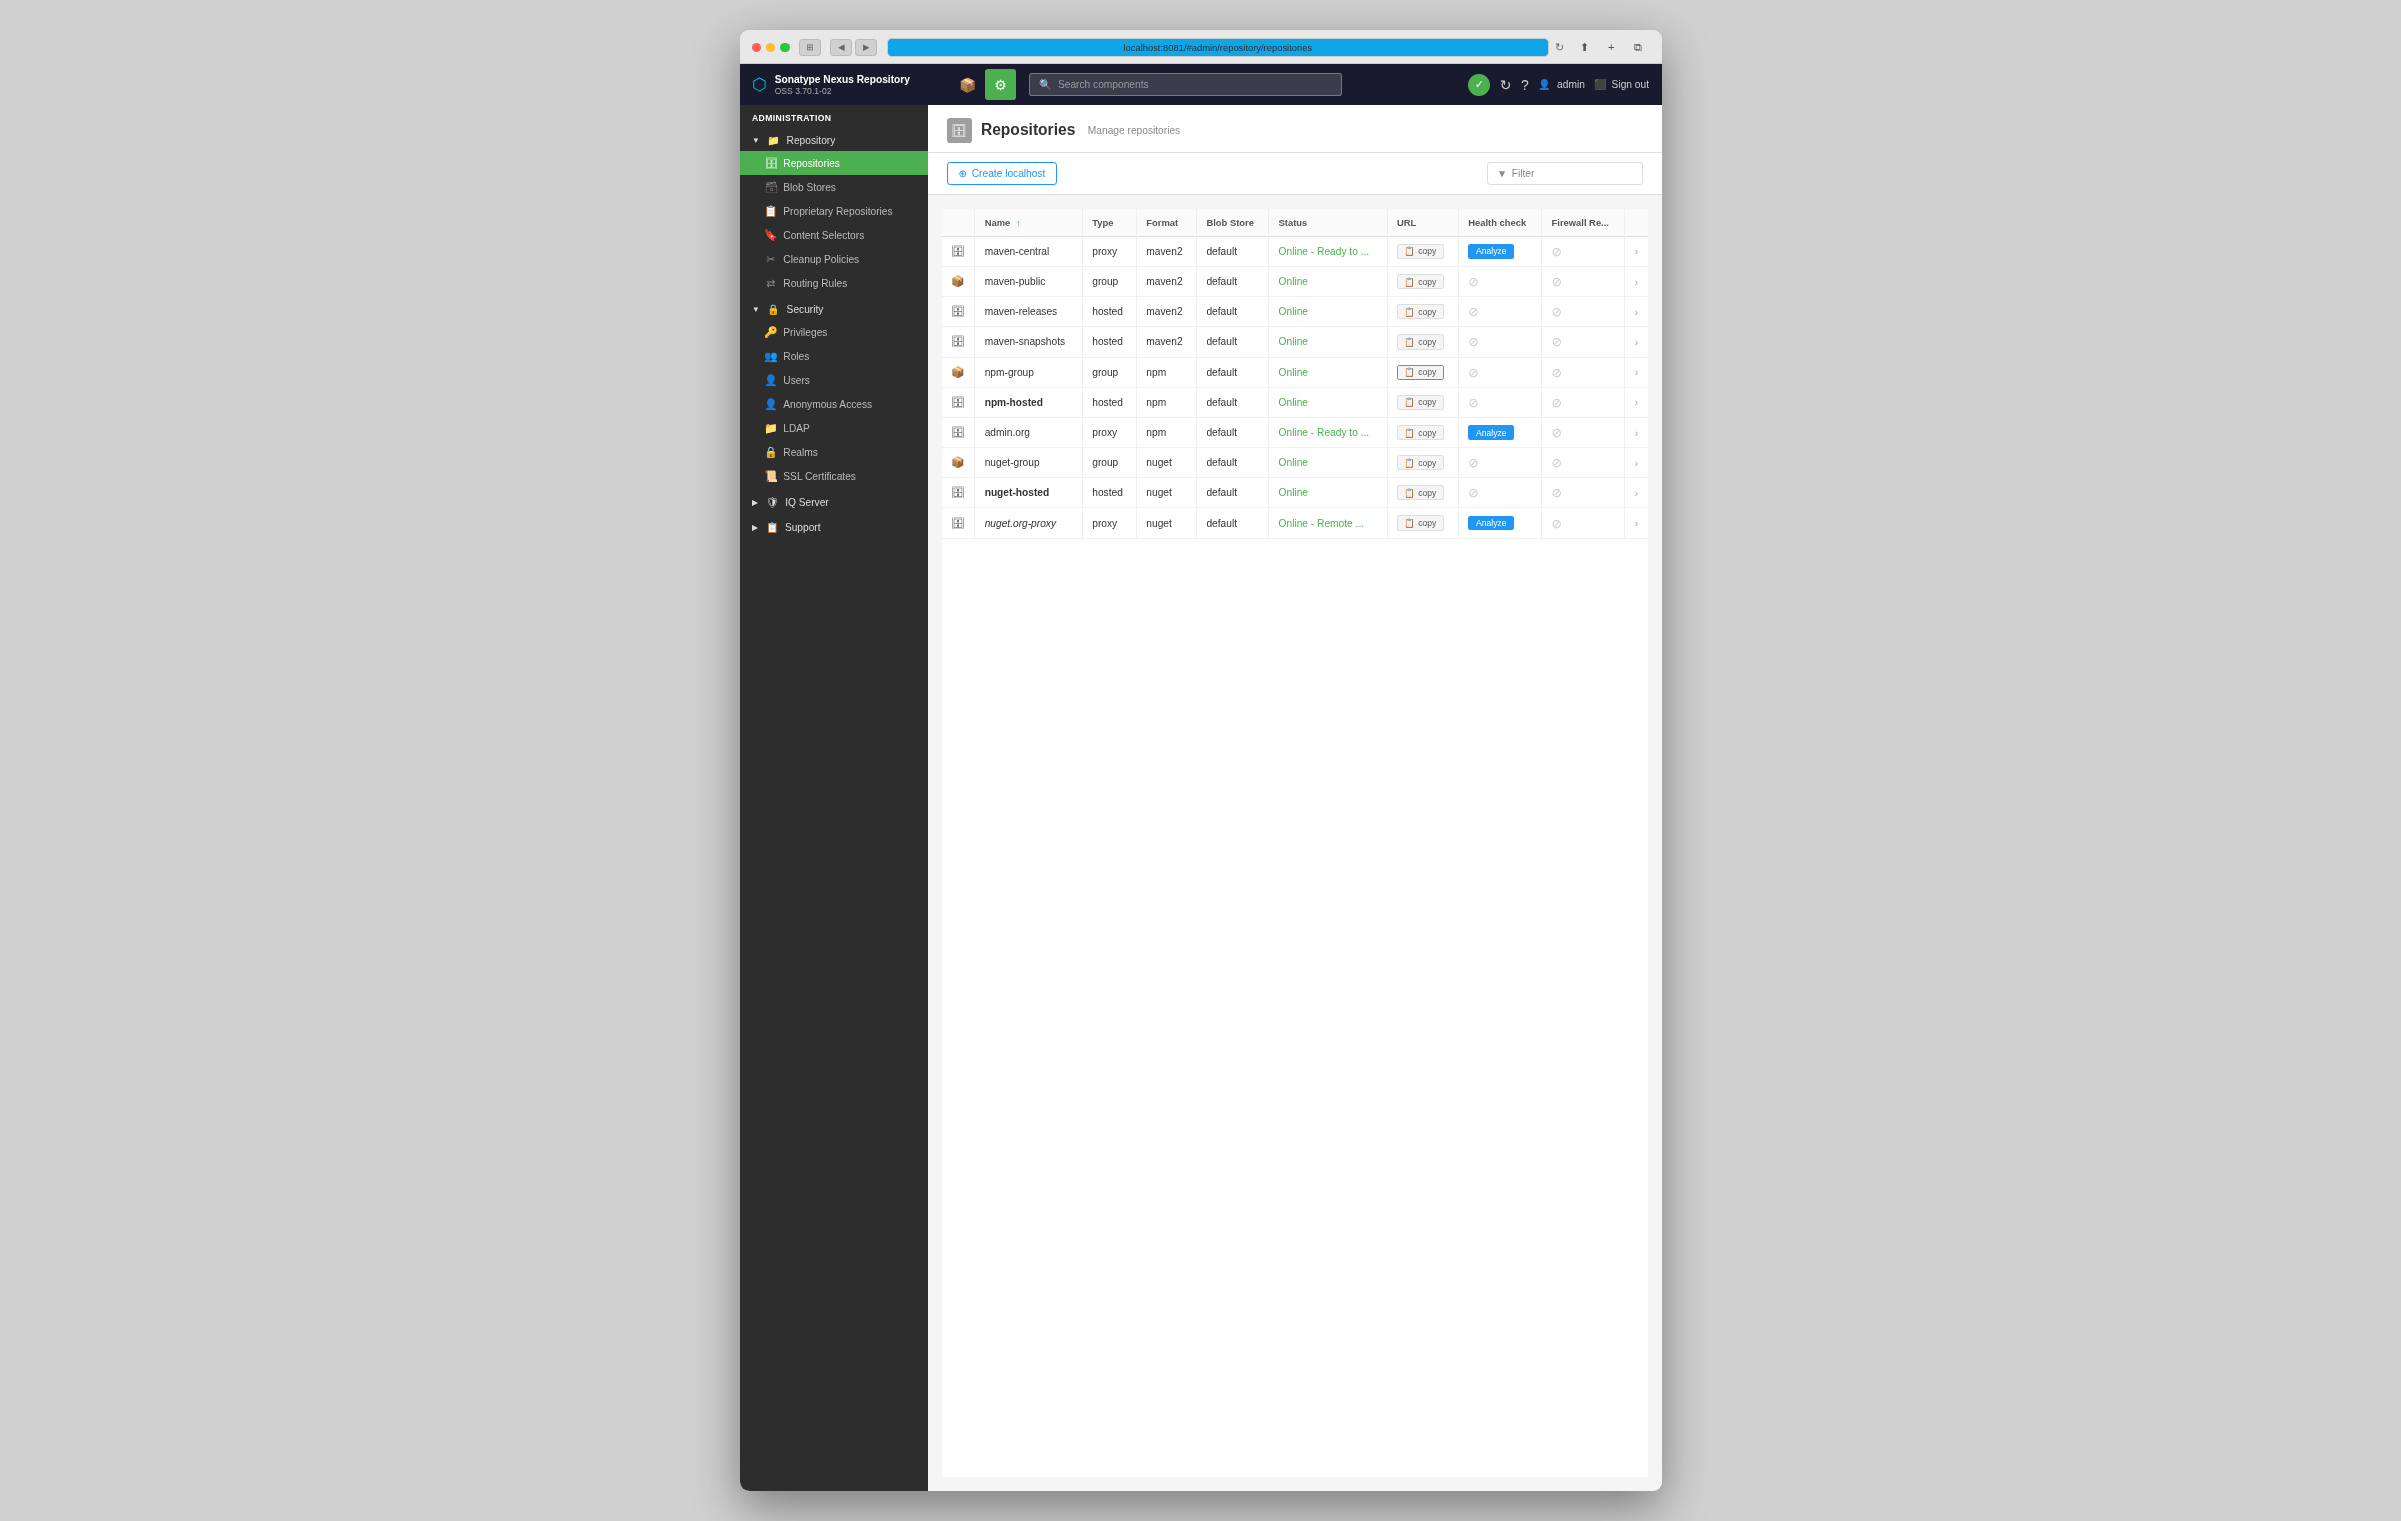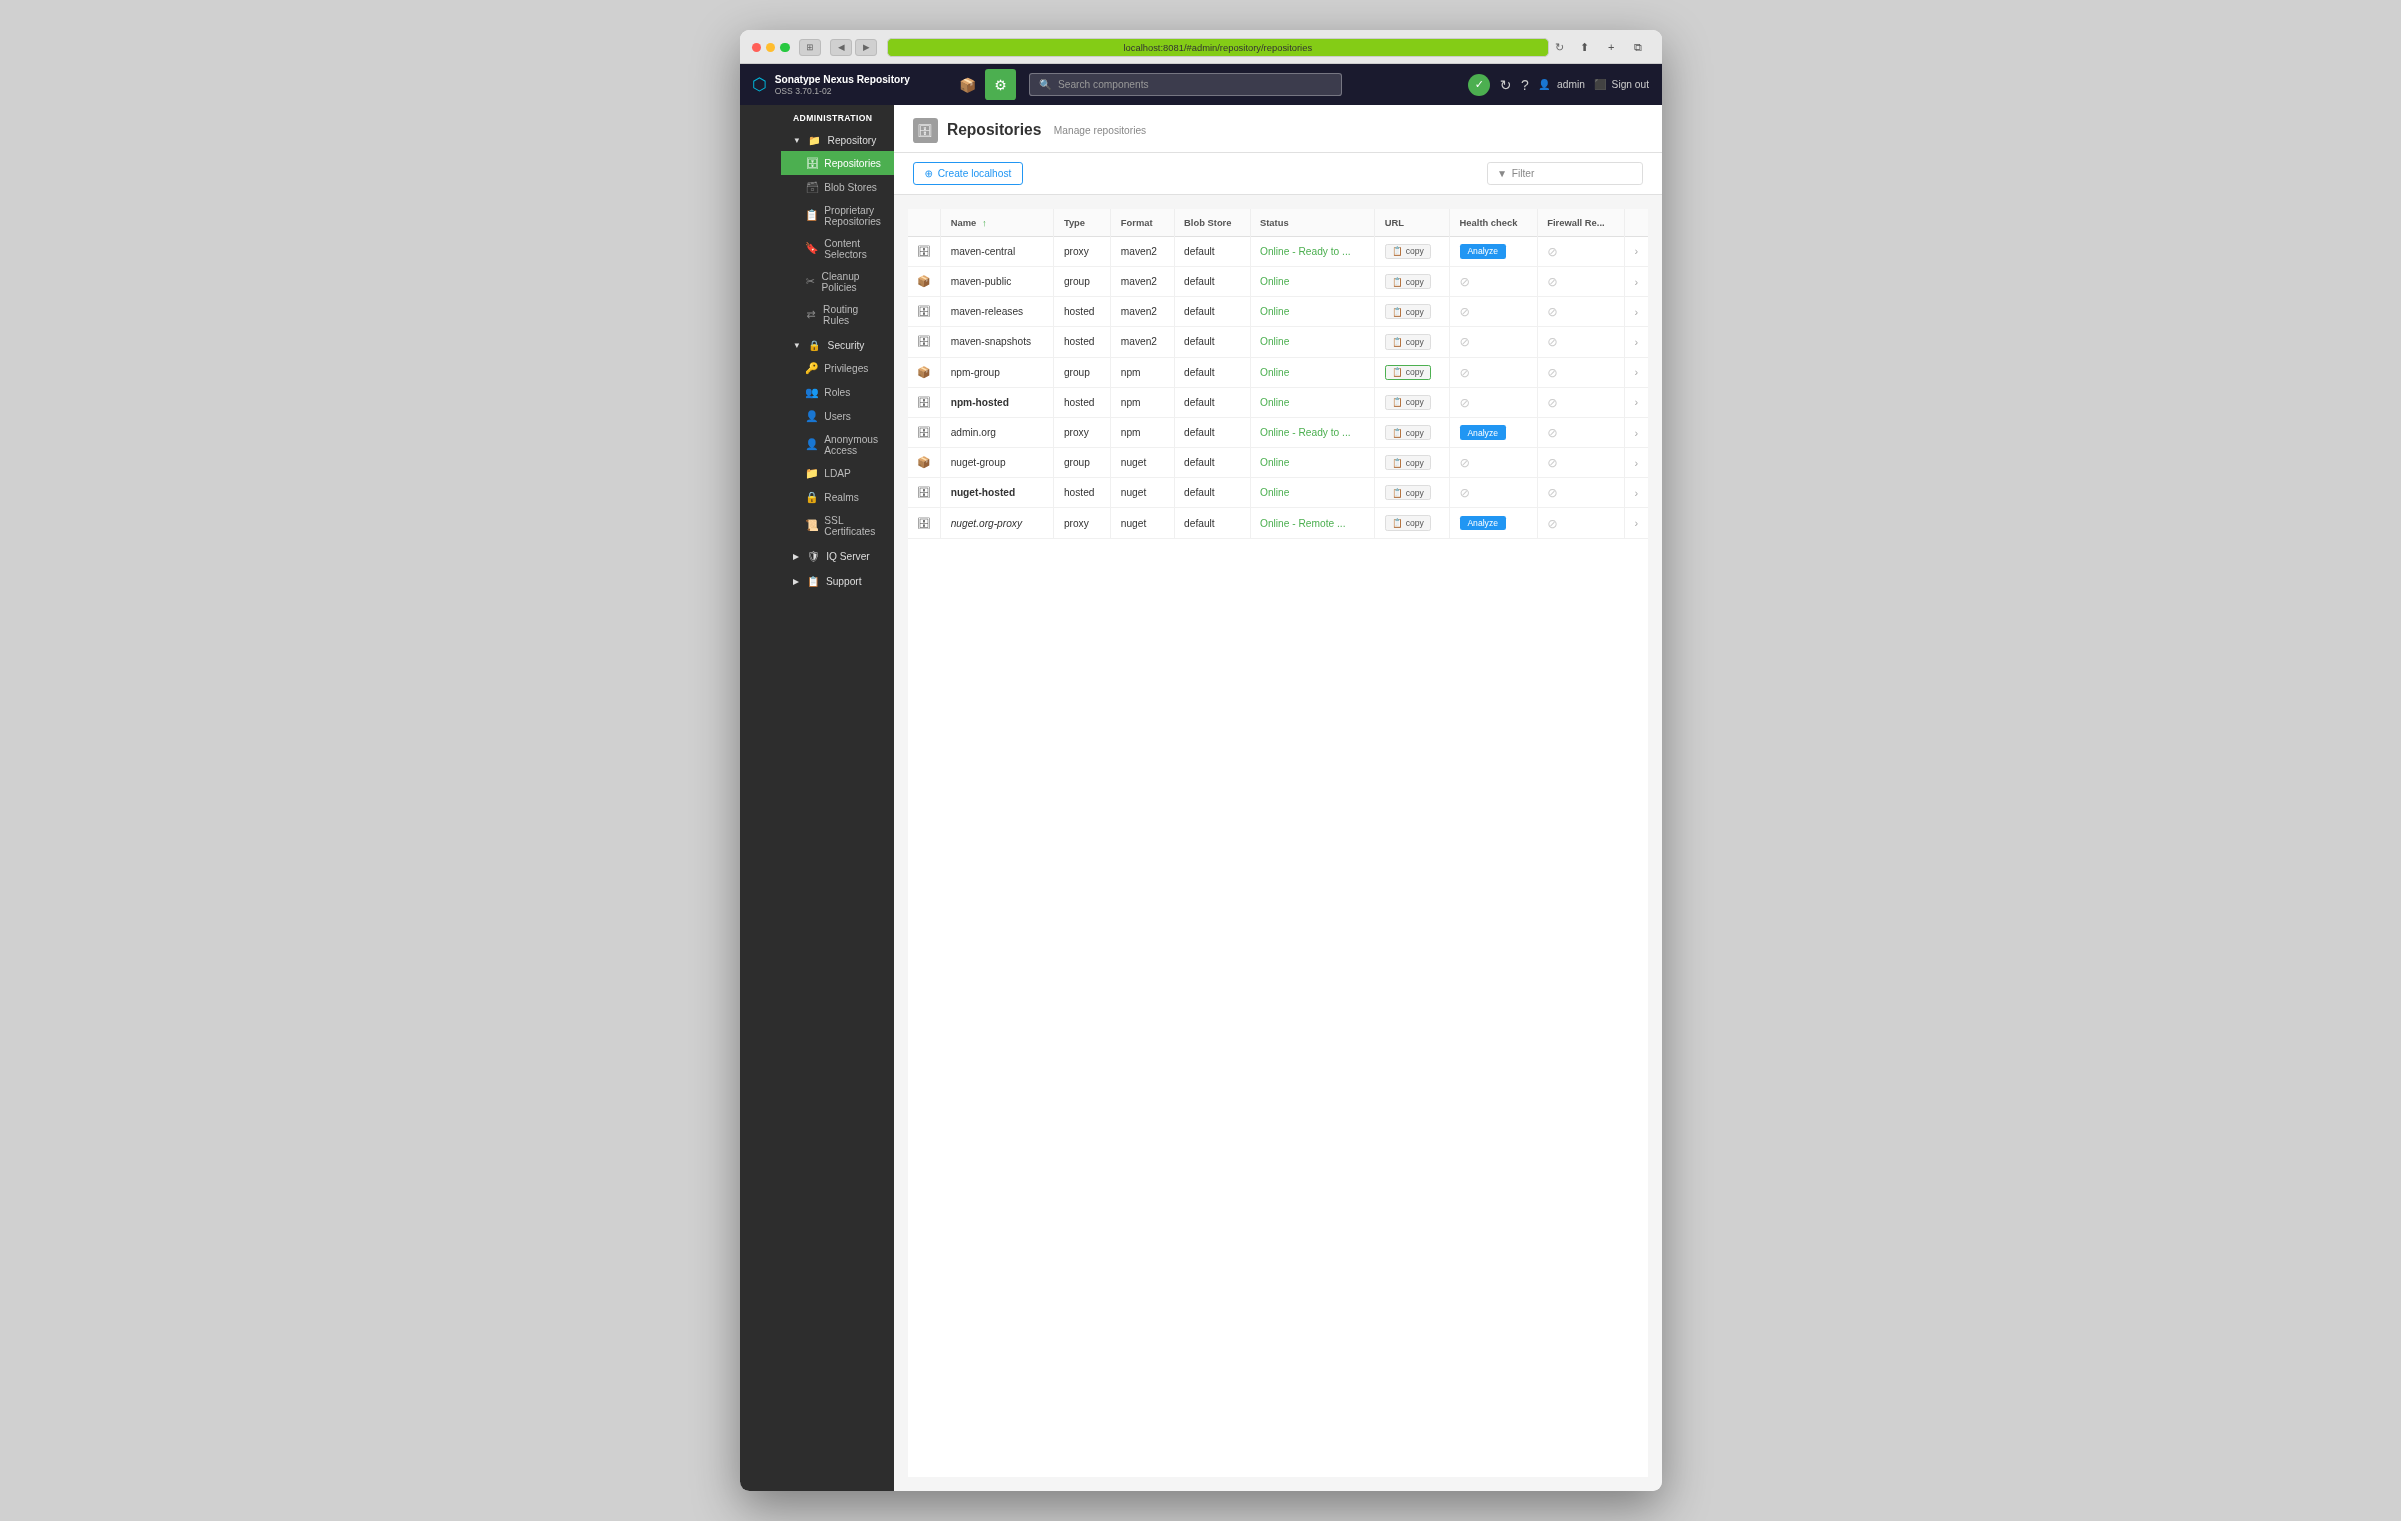--- a/index.html
+++ b/index.html
@@ -64,21 +64,21 @@
 
     .address-bar-row {
       display: flex;
       align-items: center;
       gap: 6.3px;
       flex: 1;
     }
 
     .address-bar {
       flex: 1;
-      background: #84cc16;
+      background: #0ea5e9;
       border: 0.8px solid #ccc;
       border-radius: 4.7px;
       padding: 3.1px 7.8px;
       font-size: 9.4px;
       color: #333;
       text-align: center;
     }
 
     .browser-action-btns {
       display: flex;
@@ -221,26 +221,25 @@
 
     
     .main-layout {
       display: flex;
       flex: 1;
       overflow: hidden;
     }
 
     
     .sidebar {
-      width: 154px;
+      width: 188px;
       background: #2d2d2d;
       color: #ddd;
       overflow-y: auto;
       flex-shrink: 0;
-      padding-left: 41px;
     }
 
     .sidebar-section-header {
       padding: 7.8px 12.5px 4.7px;
       font-size: 8.6px;
       font-weight: 700;
       color: #fff;
       text-transform: uppercase;
       letter-spacing: 0.4px;
     }

